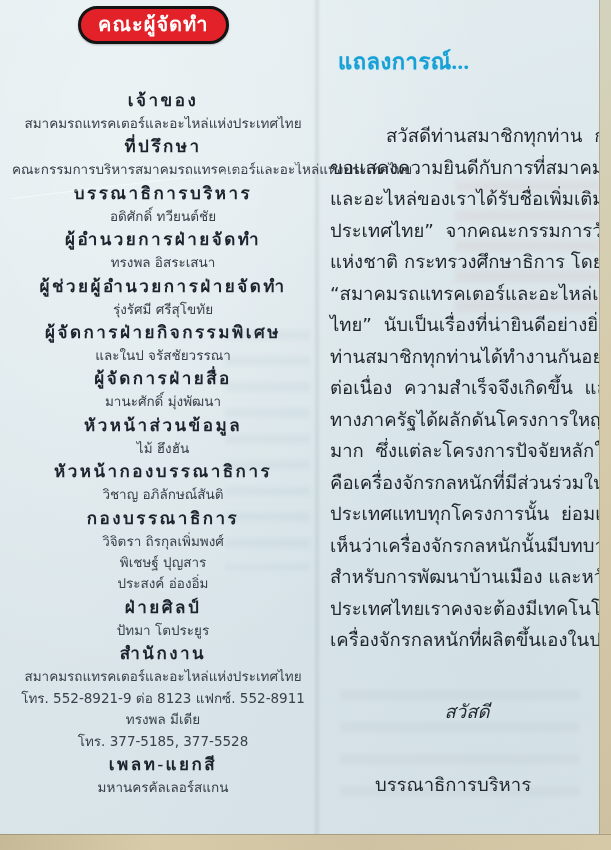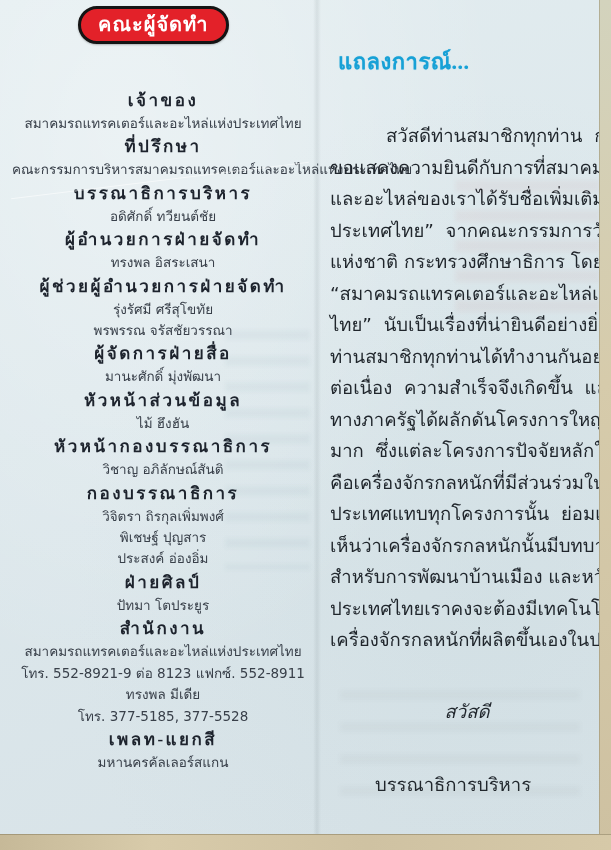--- a/index.html
+++ b/index.html
@@ -138,21 +138,22 @@
       <div class="heading">เจ้าของ</div>
       <div class="name">สมาคมรถแทรคเตอร์และอะไหล่แห่งประเทศไทย</div>
       <div class="heading">ที่ปรึกษา</div>
       <div class="name">คณะกรรมการบริหารสมาคมรถแทรคเตอร์และอะไหล่แห่งประเทศไทย</div>
       <div class="heading">บรรณาธิการบริหาร</div>
       <div class="name">อดิศักดิ์ ทวียนต์ชัย</div>
       <div class="heading">ผู้อำนวยการฝ่ายจัดทำ</div>
       <div class="name">ทรงพล อิสระเสนา</div>
       <div class="heading">ผู้ช่วยผู้อำนวยการฝ่ายจัดทำ</div>
       <div class="name">รุ่งรัศมี ศรีสุโขทัย</div>
-      <div class="name">พรพรรณ จรัสชัยวรรณา</div>
+      <div class="heading">ผู้จัดการฝ่ายกิจกรรมพิเศษ</div>
+      <div class="name">และในป จรัสชัยวรรณา</div>
       <div class="heading">ผู้จัดการฝ่ายสื่อ</div>
       <div class="name">มานะศักดิ์ มุ่งพัฒนา</div>
       <div class="heading">หัวหน้าส่วนข้อมูล</div>
       <div class="name">ไม้ ฮึงฮัน</div>
       <div class="heading">หัวหน้ากองบรรณาธิการ</div>
       <div class="name">วิชาญ อภิลักษณ์สันติ</div>
       <div class="heading">กองบรรณาธิการ</div>
       <div class="name">วิจิตรา ถิรกุลเพิ่มพงศ์</div>
       <div class="name">พิเชษฐ์ ปุญสาร</div>
       <div class="name">ประสงค์ อ่องอิ่ม</div>

